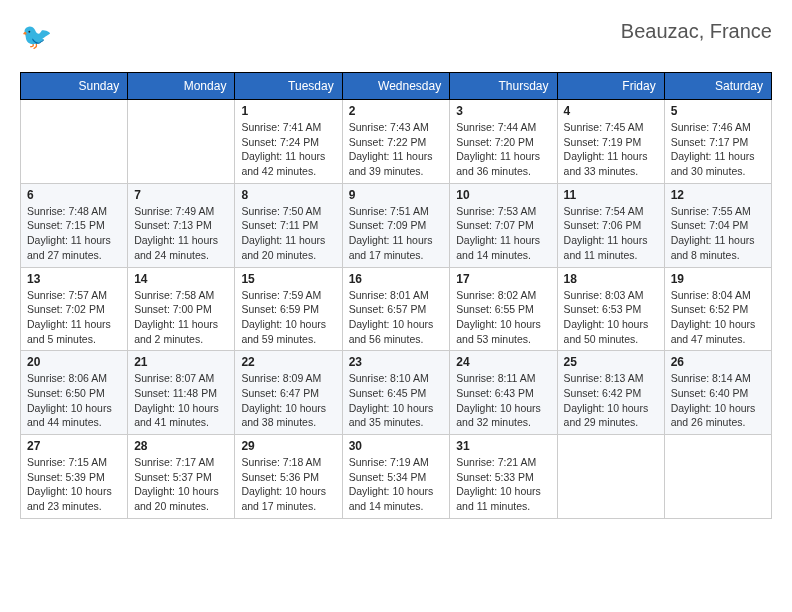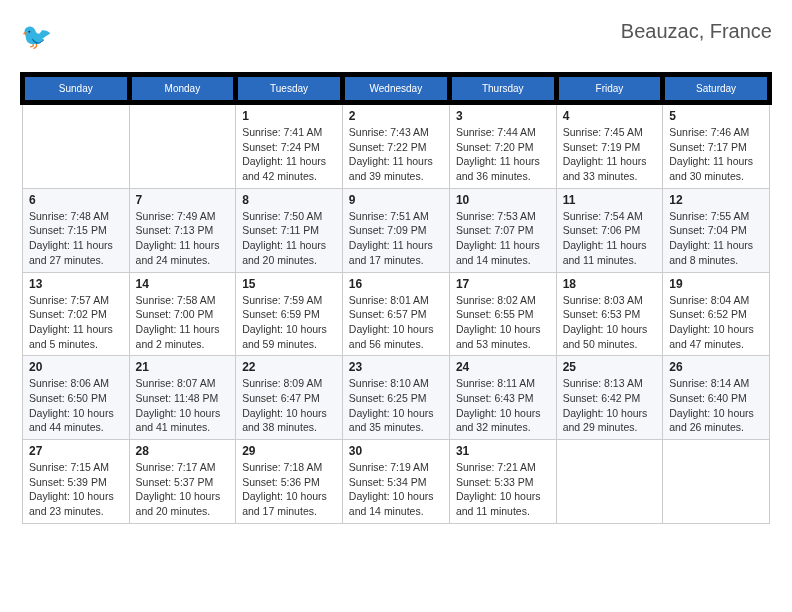--- a/index.html
+++ b/index.html
@@ -48,24 +48,24 @@
     }
     .calendar {
       width: 100%;
       border-collapse: collapse;
       font-size: 11px;
     }
     .calendar thead tr th {
       background: #2a6abf;
       color: #fff;
       padding: 6px 8px;
-      text-align: center;
-      font-size: 10px;
+      text-align: right;
+      font-size: 12px;
       font-weight: normal;
-      border: 5px solid #000000;
+      border: 1px solid #000000;
     }
     .calendar tbody tr td {
       border: 1px solid #ccc;
       vertical-align: top;
       padding: 4px 6px;
       height: 80px;
       width: 108px;
       background: #fff;
     }
     .calendar tbody tr:nth-child(even) td {
@@ -251,21 +251,21 @@
         </td>
         <td>
           <span class="day-num">22</span>
           <div class="day-info" style="white-space: pre-line;">Sunrise: 8:09 AM
 Sunset: 6:47 PM
 Daylight: 10 hours and 38 minutes.</div>
         </td>
         <td>
           <span class="day-num">23</span>
           <div class="day-info" style="white-space: pre-line;">Sunrise: 8:10 AM
-Sunset: 6:25 PM
+Sunset: 6:45 PM
 Daylight: 10 hours and 35 minutes.</div>
         </td>
         <td>
           <span class="day-num">24</span>
           <div class="day-info" style="white-space: pre-line;">Sunrise: 8:11 AM
 Sunset: 6:43 PM
 Daylight: 10 hours and 32 minutes.</div>
         </td>
         <td>
           <span class="day-num">25</span>

